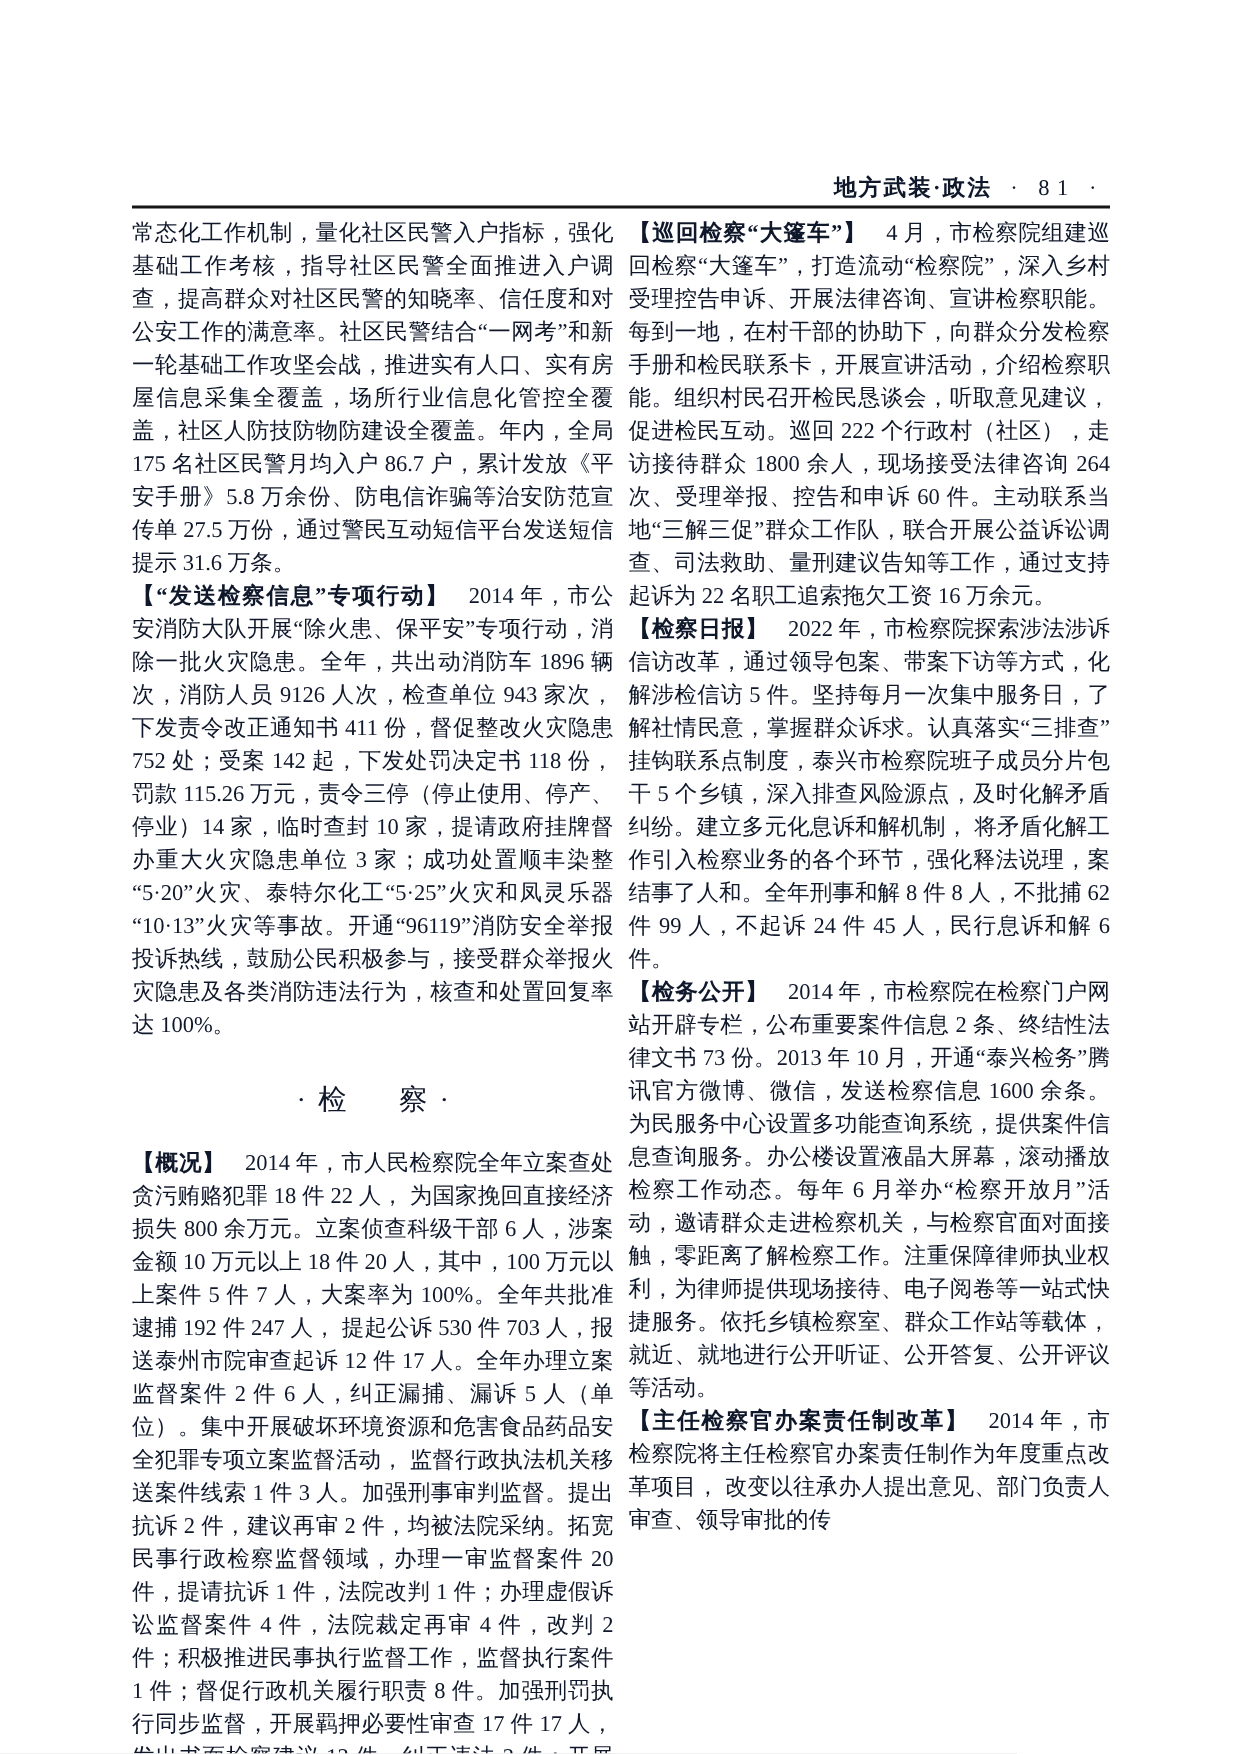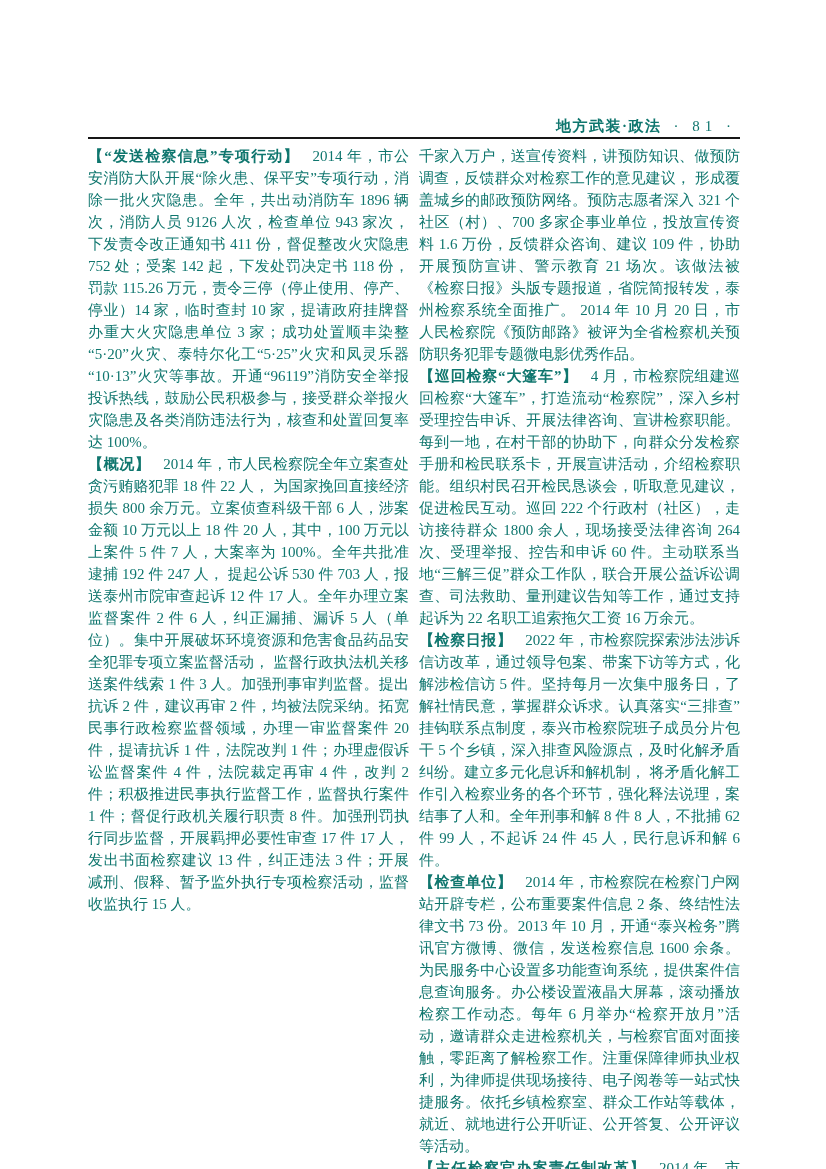--- a/index.html
+++ b/index.html
@@ -5,21 +5,21 @@
   html, body { margin: 0; padding: 0; background: #e8e8e8; }
   .page {
     position: relative;
     width: 826px;
     height: 1169px;
     margin: 0 auto;
     background: #ffffff;
     box-sizing: border-box;
     padding: 117px 86px 0 88px;
     font-family: "Liberation Serif", "DejaVu Serif", serif;
-    color: #0f766e;
+    color: #0f172a;
     overflow: hidden;
   }
   .page-header {
     text-align: right;
     font-size: 15px;
     line-height: 19px;
     height: 19px;
     padding-right: 4px;
     white-space: nowrap;
   }
@@ -70,34 +70,35 @@
 
   <div class="page-header">
     <span class="header-section">地方武装·政法</span><span class="header-page">· 81 ·</span>
   </div>
 
   <div class="header-rule"></div>
 
   <div class="columns">
 
     <div class="column">
+      <p class="body-para">常态化工作机制，量化社区民警入户指标，强化基础工作考核，指导社区民警全面推进入户调查，提高群众对社区民警的知晓率、信任度和对公安工作的满意率。社区民警结合“一网考”和新一轮基础工作攻坚会战，推进实有人口、实有房屋信息采集全覆盖，场所行业信息化管控全覆盖，社区人防技防物防建设全覆盖。年内，全局 175 名社区民警月均入户 86.7 户，累计发放《平安手册》5.8 万余份、防电信诈骗等治安防范宣传单 27.5 万份，通过警民互动短信平台发送短信提示 31.6 万条。</p>
 
       <p class="entry"><span class="entry-title">【“发送检察信息”专项行动】</span><span>2014 年，市公安消防大队开展“除火患、保平安”专项行动，消除一批火灾隐患。全年，共出动消防车 1896 辆次，消防人员 9126 人次，检查单位 943 家次，下发责令改正通知书 411 份，督促整改火灾隐患 752 处；受案 142 起，下发处罚决定书 118 份，罚款 115.26 万元，责令三停（停止使用、停产、停业）14 家，临时查封 10 家，提请政府挂牌督办重大火灾隐患单位 3 家；成功处置顺丰染整“5·20”火灾、泰特尔化工“5·25”火灾和凤灵乐器“10·13”火灾等事故。开通“96119”消防安全举报投诉热线，鼓励公民积极参与，接受群众举报火灾隐患及各类消防违法行为，核查和处置回复率达 100%。</span></p>
 
+      <h2 class="section-heading">·检　察·</h2>
 
       <p class="body-para"><span class="entry-title">【概况】</span><span>2014 年，市人民检察院全年立案查处贪污贿赂犯罪 18 件 22 人， 为国家挽回直接经济损失 800 余万元。立案侦查科级干部 6 人，涉案金额 10 万元以上 18 件 20 人，其中，100 万元以上案件 5 件 7 人，大案率为 100%。全年共批准逮捕 192 件 247 人， 提起公诉 530 件 703 人，报送泰州市院审查起诉 12 件 17 人。全年办理立案监督案件 2 件 6 人，纠正漏捕、漏诉 5 人（单位）。集中开展破坏环境资源和危害食品药品安全犯罪专项立案监督活动， 监督行政执法机关移送案件线索 1 件 3 人。加强刑事审判监督。提出抗诉 2 件，建议再审 2 件，均被法院采纳。拓宽民事行政检察监督领域，办理一审监督案件 20 件，提请抗诉 1 件，法院改判 1 件；办理虚假诉讼监督案件 4 件，法院裁定再审 4 件，改判 2 件；积极推进民事执行监督工作，监督执行案件 1 件；督促行政机关履行职责 8 件。加强刑罚执行同步监督，开展羁押必要性审查 17 件 17 人，发出书面检察建议 13 件，纠正违法 3 件；开展减刑、假释、暂予监外执行专项检察活动，监督收监执行 15 人。</span></p>
 
     </div>
 
     <div class="column">
-      <p class="body-para">千家入万户，送宣传资料，讲预防知识、做预防调查，反馈群众对检察工作的意见建议， 形成覆盖城乡的邮政预防网络。预防志愿者深入 321 个社区（村）、700 多家企事业单位，投放宣传资料 1.6 万份，反馈群众咨询、建议 109 件，协助开展预防宣讲、警示教育 21 场次。该做法被《检察日报》头版专题报道，省院简报转发，泰州检察系统全面推广。 2014 年 10 月 20 日，市人民检察院《预防邮路》被评为全省检察机关预防职务犯罪专题微电影优秀作品。</p>
 
       <p class="entry"><span class="entry-title">【巡回检察“大篷车”】</span><span>4 月，市检察院组建巡回检察“大篷车”，打造流动“检察院”，深入乡村受理控告申诉、开展法律咨询、宣讲检察职能。每到一地，在村干部的协助下，向群众分发检察手册和检民联系卡，开展宣讲活动，介绍检察职能。组织村民召开检民恳谈会，听取意见建议，促进检民互动。巡回 222 个行政村（社区），走访接待群众 1800 余人，现场接受法律咨询 264 次、受理举报、控告和申诉 60 件。主动联系当地“三解三促”群众工作队，联合开展公益诉讼调查、司法救助、量刑建议告知等工作，通过支持起诉为 22 名职工追索拖欠工资 16 万余元。</span></p>
 
       <p class="entry"><span class="entry-title">【检察日报】</span><span>2022 年，市检察院探索涉法涉诉信访改革，通过领导包案、带案下访等方式，化解涉检信访 5 件。坚持每月一次集中服务日，了解社情民意，掌握群众诉求。认真落实“三排查”挂钩联系点制度，泰兴市检察院班子成员分片包干 5 个乡镇，深入排查风险源点，及时化解矛盾纠纷。建立多元化息诉和解机制， 将矛盾化解工作引入检察业务的各个环节，强化释法说理，案结事了人和。全年刑事和解 8 件 8 人，不批捕 62 件 99 人，不起诉 24 件 45 人，民行息诉和解 6 件。</span></p>
 
-      <p class="entry"><span class="entry-title">【检查单位】</span><span>2014 年，市检察院在检察门户网站开辟专栏，公布重要案件信息 2 条、终结性法律文书 73 份。2013 年 10 月，开通“泰兴检务”腾讯官方微博、微信，发送检察信息 1600 余条。为民服务中心设置多功能查询系统，提供案件信息查询服务。办公楼设置液晶大屏幕，滚动播放检察工作动态。每年 6 月举办“检察开放月”活动，邀请群众走进检察机关，与检察官面对面接触，零距离了解检察工作。注重保障律师执业权利，为律师提供现场接待、电子阅卷等一站式快捷服务。依托乡镇检察室、群众工作站等载体，就近、就地进行公开听证、公开答复、公开评议等活动。</span></p>
+      <p class="entry"><span class="entry-title">【检务公开】</span><span>2014 年，市检察院在检察门户网站开辟专栏，公布重要案件信息 2 条、终结性法律文书 73 份。2013 年 10 月，开通“泰兴检务”腾讯官方微博、微信，发送检察信息 1600 余条。为民服务中心设置多功能查询系统，提供案件信息查询服务。办公楼设置液晶大屏幕，滚动播放检察工作动态。每年 6 月举办“检察开放月”活动，邀请群众走进检察机关，与检察官面对面接触，零距离了解检察工作。注重保障律师执业权利，为律师提供现场接待、电子阅卷等一站式快捷服务。依托乡镇检察室、群众工作站等载体，就近、就地进行公开听证、公开答复、公开评议等活动。</span></p>
 
       <p class="entry"><span class="entry-title">【主任检察官办案责任制改革】</span><span>2014 年，市检察院将主任检察官办案责任制作为年度重点改革项目， 改变以往承办人提出意见、部门负责人审查、领导审批的传</span></p>
     </div>
 
   </div>
 </div>
 
 </body></html>

